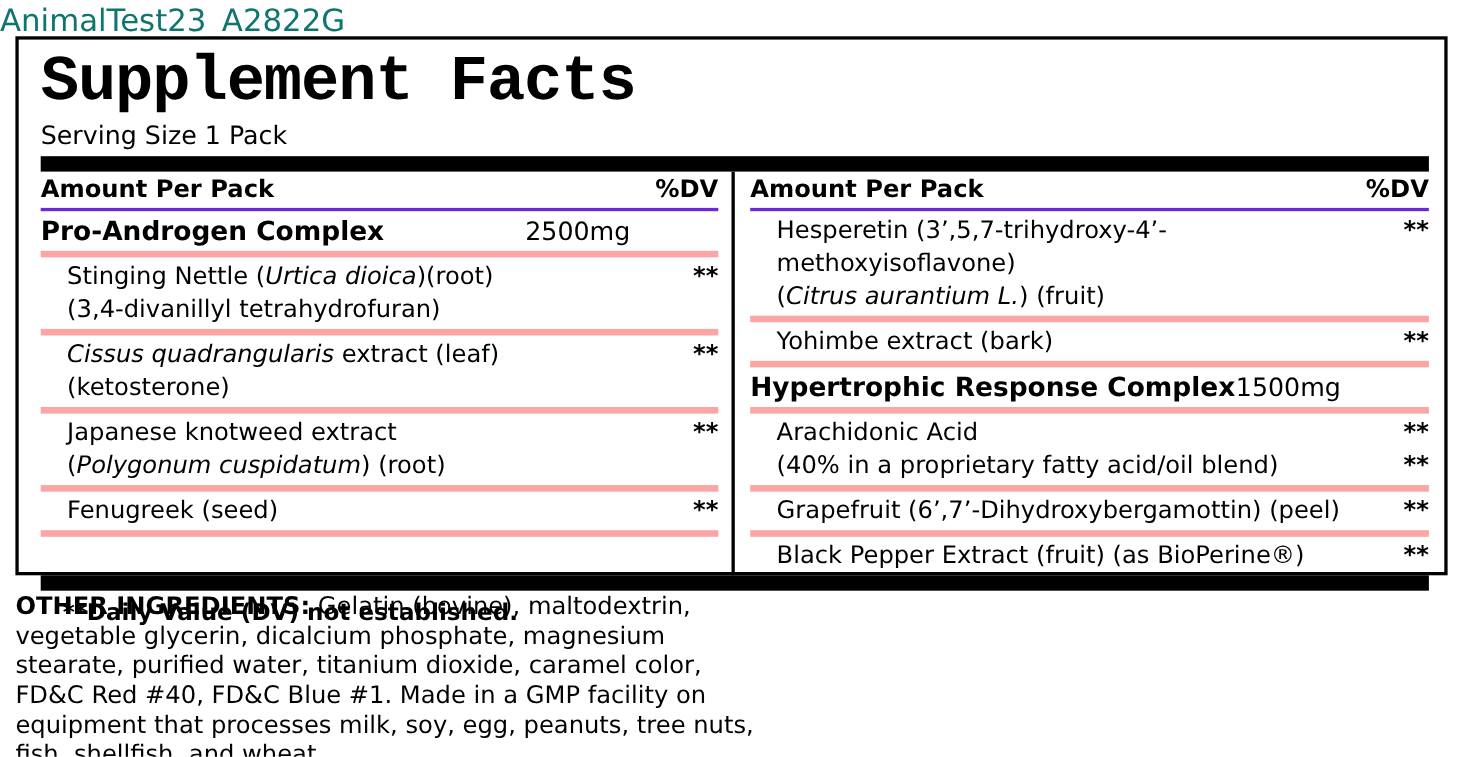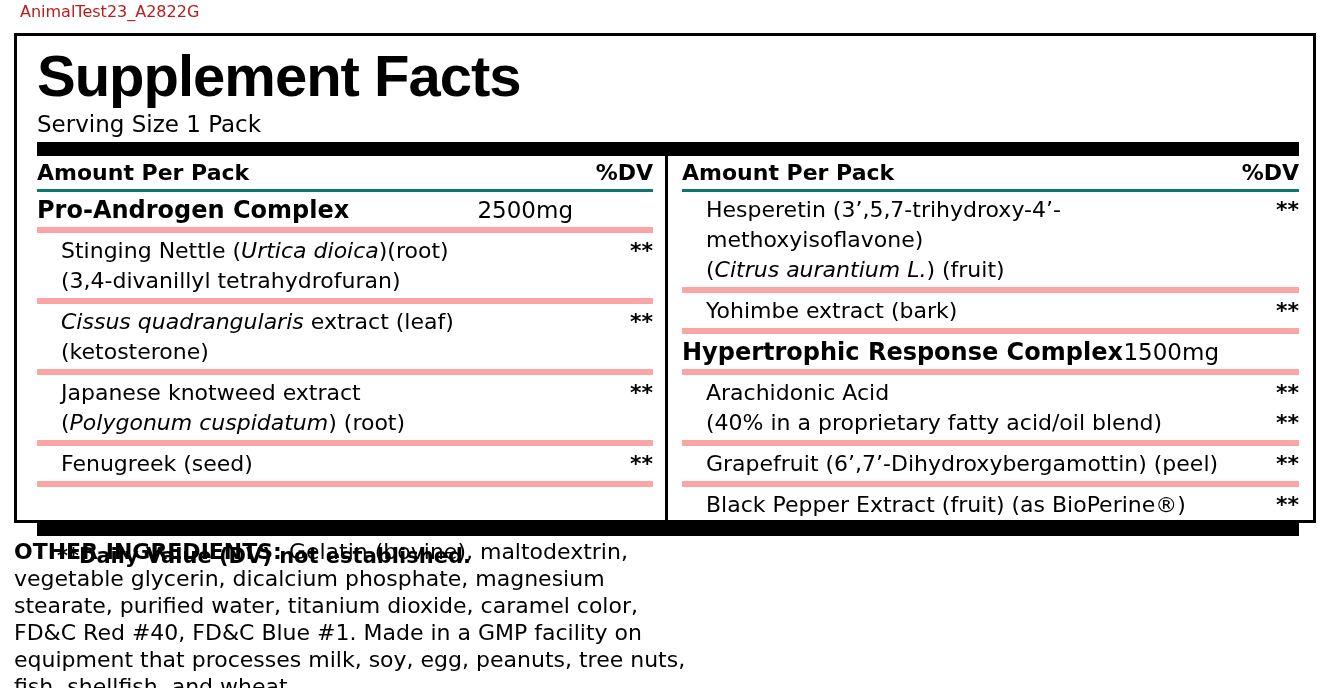--- a/index.html
+++ b/index.html
@@ -14,25 +14,25 @@
     color: #000000;
     overflow: hidden;
   }
   .page {
     position: relative;
     width: 1336px;
     height: 688px;
   }
   .product-code {
     position: absolute;
-    left: 20px;
+    left: 0;
     top: 2px;
-    font-size: 16px;
+    font-size: 28px;
     font-family: "DejaVu Sans", sans-serif;
-    color: #b91c1c;
+    color: #0f766e;
     letter-spacing: 0px;
   }
   .panel {
     position: absolute;
     left: 14px;
     top: 33px;
     width: 1302px;
     height: 490px;
     border: 3px solid #000;
     box-sizing: border-box;
@@ -42,21 +42,21 @@
     position: absolute;
     left: 20px;
     top: 8px;
     right: 14px;
   }
   .sf-title {
     font-size: 58px;
     font-weight: bold;
     line-height: 64px;
     letter-spacing: -1px;
-    font-family: Liberation Sans, sans-serif;
+    font-family: Liberation Mono, monospace;
     margin: 0 0 2px 0;
   }
   .serving-row {
     display: flex;
     justify-content: space-between;
     align-items: center;
     font-size: 23px;
     line-height: 28px;
     padding-right: 2px;
   }
@@ -84,21 +84,21 @@
   .col-right {
     padding-left: 14px;
   }
   .col-head {
     display: flex;
     justify-content: space-between;
     align-items: baseline;
     font-size: 22px;
     font-weight: bold;
     padding: 4px 0 4px 0;
-    border-bottom: 3px solid #0f766e;
+    border-bottom: 3px solid #6d28d9;
   }
   .row {
     border-bottom: 6px solid #fca5a5;
     padding: 3px 0 2px 0;
     position: relative;
     min-height: 28px;
   }
   .row.no-border {
     border-bottom: none;
   }

